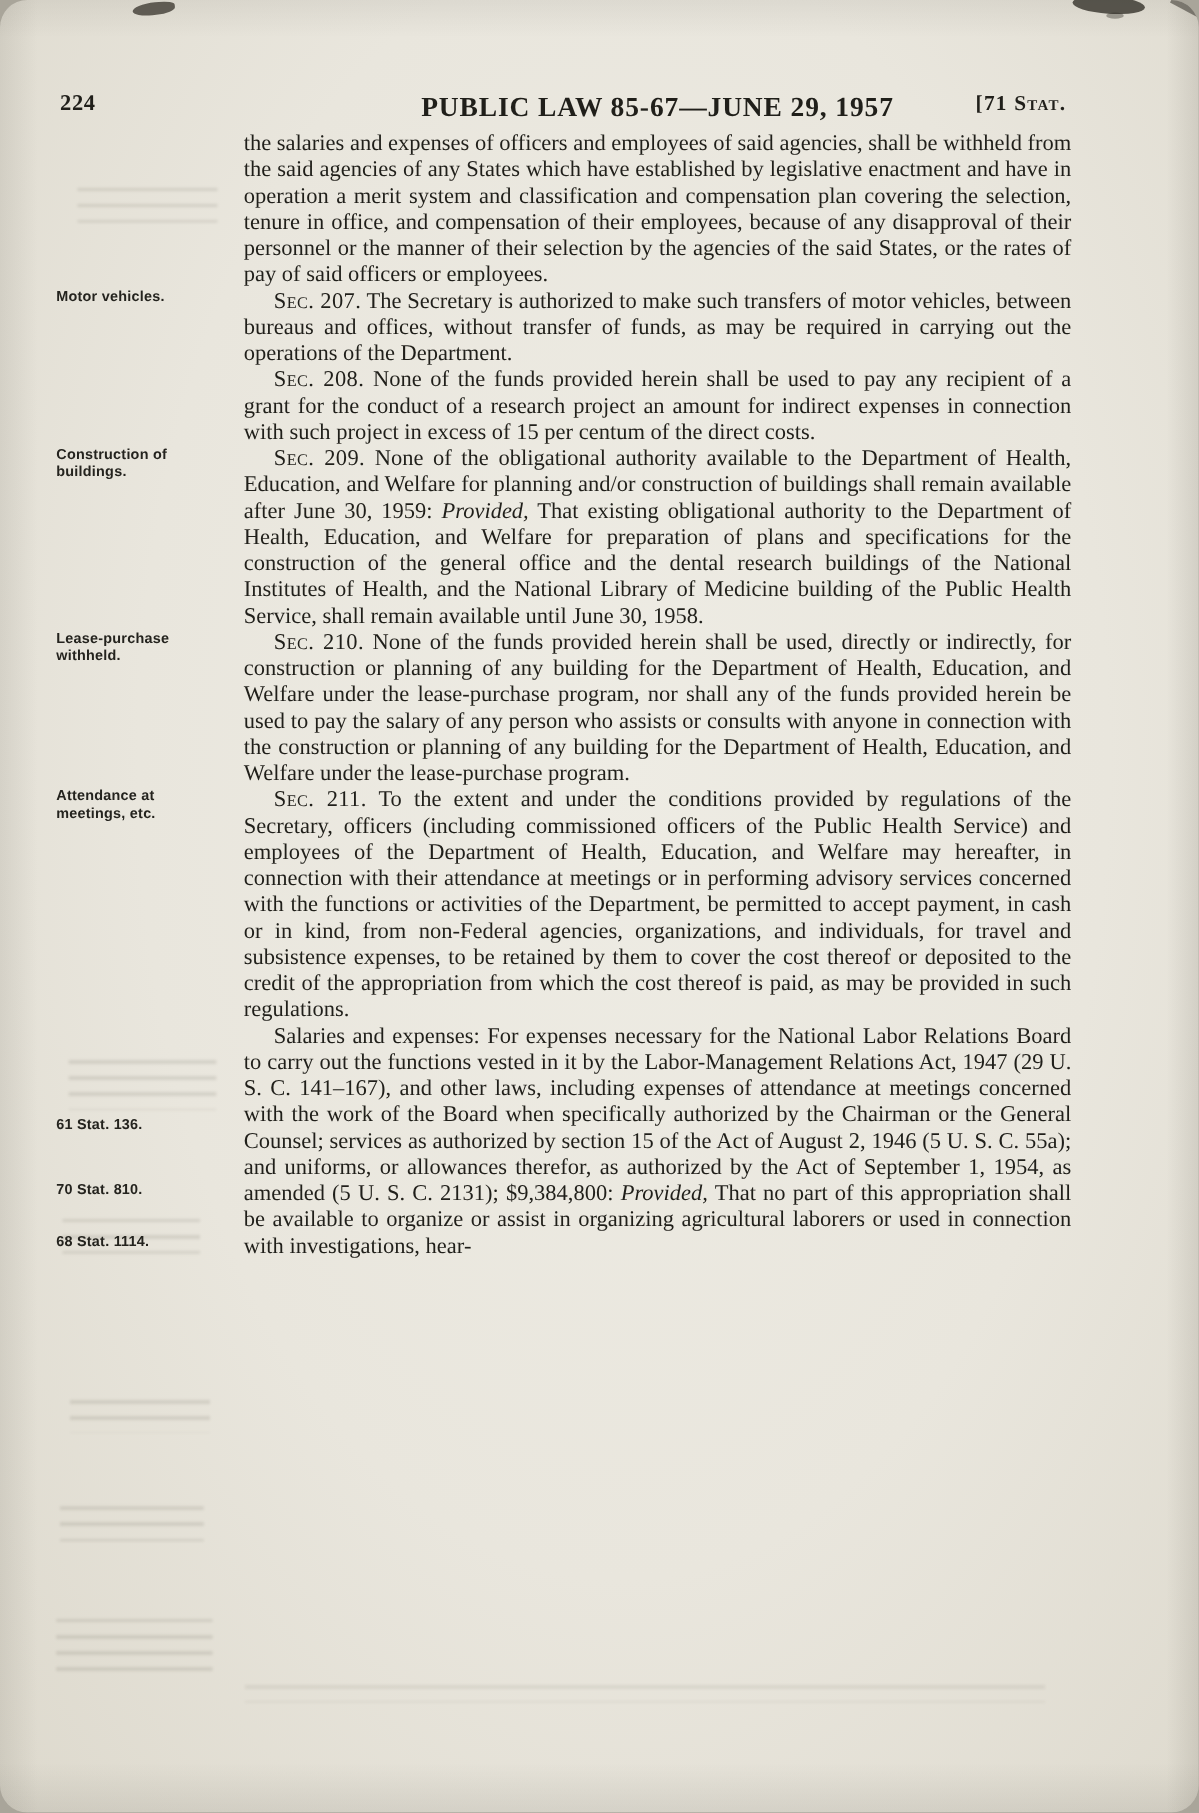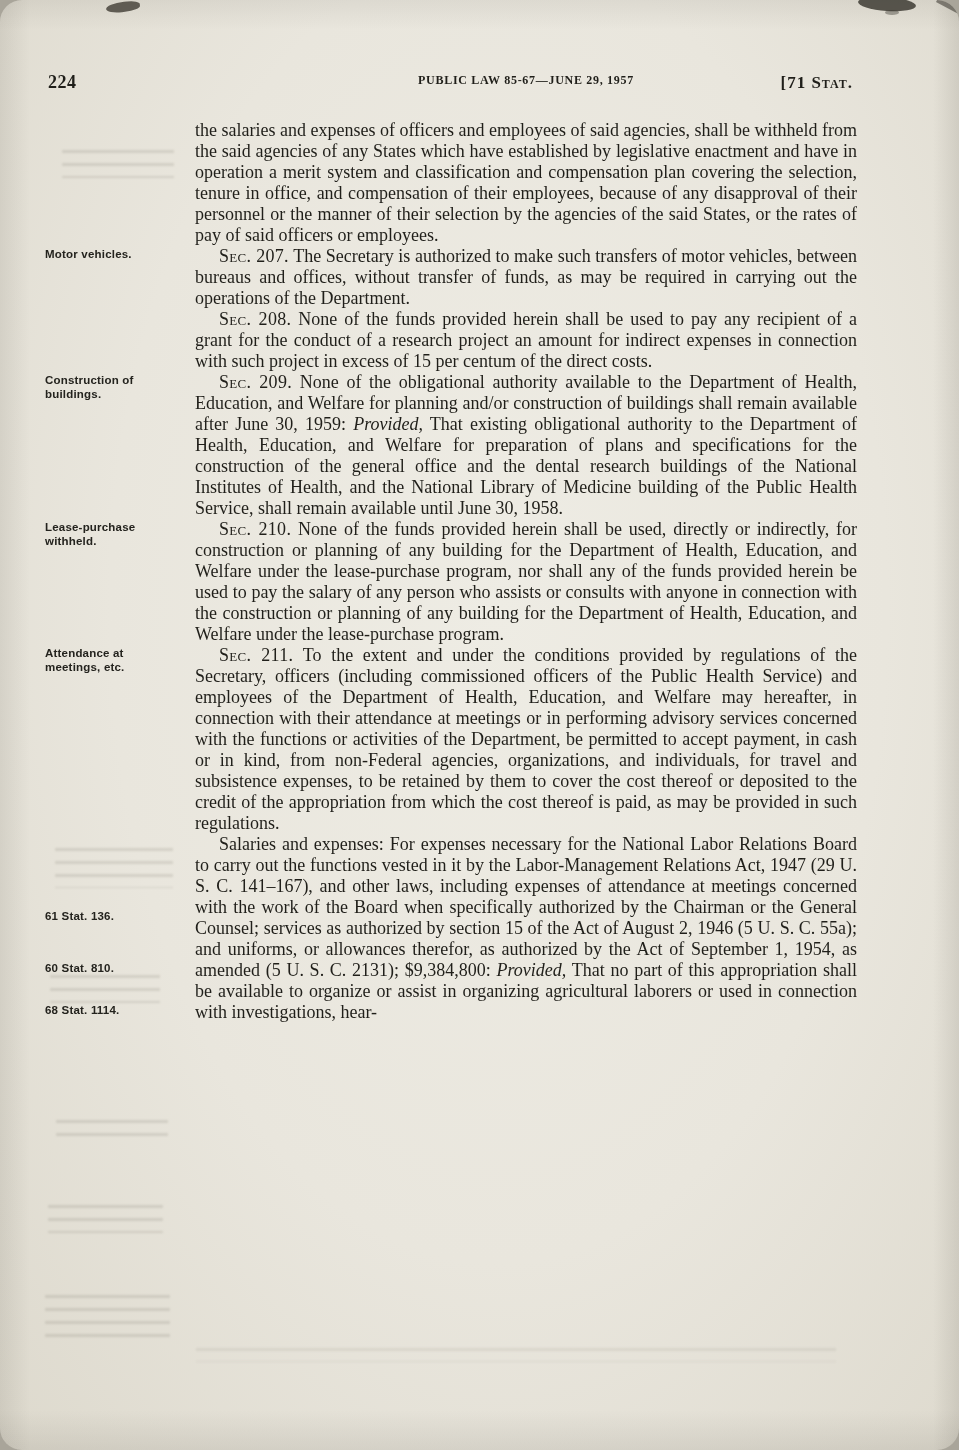--- a/index.html
+++ b/index.html
@@ -42,27 +42,27 @@
   .ghost.g3 { left:50px;  top:975px;  width:110px; height:28px; }
   .ghost.g4 { left:56px;  top:1120px; width:112px; height:26px; }
   .ghost.g5 { left:48px;  top:1205px; width:115px; height:28px; }
   .ghost.g6 { left:45px;  top:1295px; width:125px; height:50px; }
   .ghost.g7 { left:196px; top:1348px; width:640px; height:14px; opacity:.18; }
 
   
   .running-head { position:absolute; top:72px; left:0; width:100%; height:24px; font-weight:bold; }
   .page-num   { position:absolute; left:48px;  top:0; font-size:18px; letter-spacing:.5px; }
   .head-title { position:absolute; left:195px; top:1px; width:662px; text-align:center;
-                font-size:12px; letter-spacing:.7px; }
+                font-size:22px; letter-spacing:.7px; }
   .stat-ref   { position:absolute; right:106px; top:1px; font-size:17px;
                 font-variant:small-caps; letter-spacing:1px; }
 
   
   .text-col {
-    position:absolute; top:120px; left:195px; width:662px;
+    position:absolute; top:104px; left:195px; width:662px;
     font-size:18px; line-height:21px; text-align:justify;
   }
   .text-col p { margin:0; position:relative; }
   p.sec { text-indent:24px; }
   .sc { font-variant:small-caps; letter-spacing:.3px; }
   .it { font-style:italic; }
 
   .margin-note {
     position:absolute; left:-150px; top:2px; width:134px;
     font-family:"Liberation Sans", sans-serif;
@@ -128,19 +128,19 @@
 
     <p class="sec">
       <span class="margin-note">Attendance at meetings, etc.</span>
       <span class="sc">Sec. 211.</span><span> To the extent and under the conditions provided by regulations of the Secretary, officers (including commissioned officers of the Public Health Service) and employees of the Department of Health, Education, and Welfare may hereafter, in connection with their attendance at meetings or in performing advisory services concerned with the functions or activities of the Department, be permitted to accept payment, in cash or in kind, from non-Federal agencies, organizations, and individuals, for travel and subsistence expenses, to be retained by them to cover the cost thereof or deposited to the credit of the appropriation from which the cost thereof is paid, as may be provided in such regulations.</span>
     </p>
 
 
 
     <p class="sec">
       <span class="margin-note mn-line3">61 Stat. 136.</span>
-      <span class="margin-note mn-line7">60 Stat. 810.</span>
+      <span class="margin-note mn-line7">70 Stat. 810.</span>
       <span class="margin-note mn-line9">68 Stat. 1114.</span>
       <span>Salaries and expenses: For expenses necessary for the National Labor Relations Board to carry out the functions vested in it by the Labor-Management Relations Act, 1947 (29 U. S. C. 141–167), and other laws, including expenses of attendance at meetings concerned with the work of the Board when specifically authorized by the Chairman or the General Counsel; services as authorized by section 15 of the Act of August 2, 1946 (5 U. S. C. 55a); and uniforms, or allowances therefor, as authorized by the Act of September 1, 1954, as amended (5 U. S. C. 2131); $9,384,800: </span><span class="it">Provided,</span><span> That no part of this appropriation shall be available to organize or assist in organizing agricultural laborers or used in connection with investigations, hear-</span>
     </p>
 
   </div>
 </div>
 
 </body></html>

